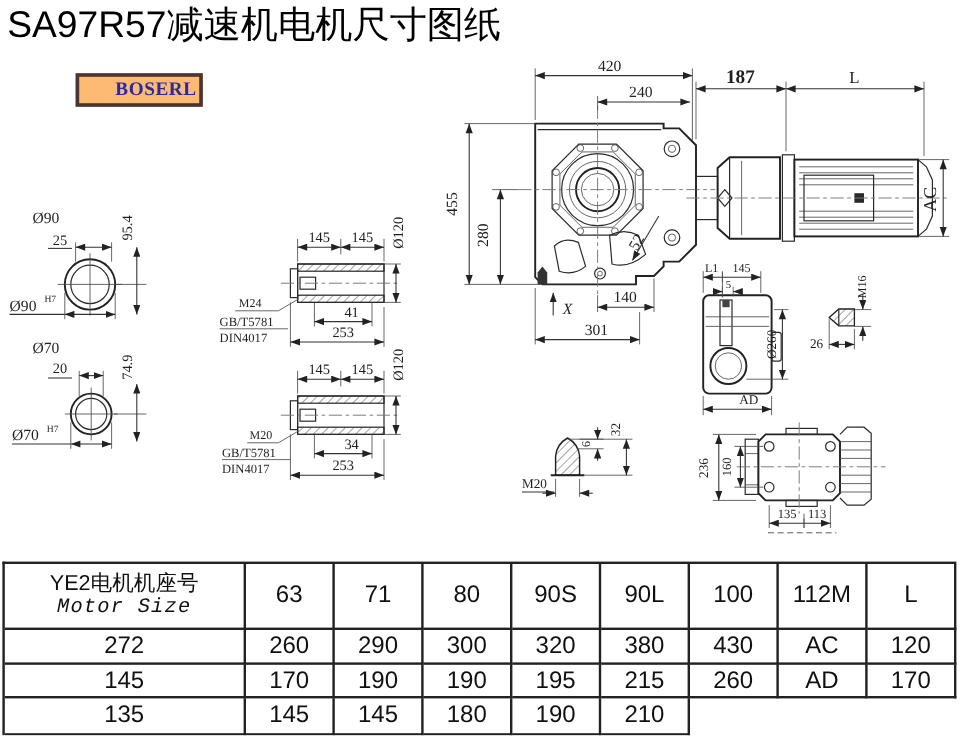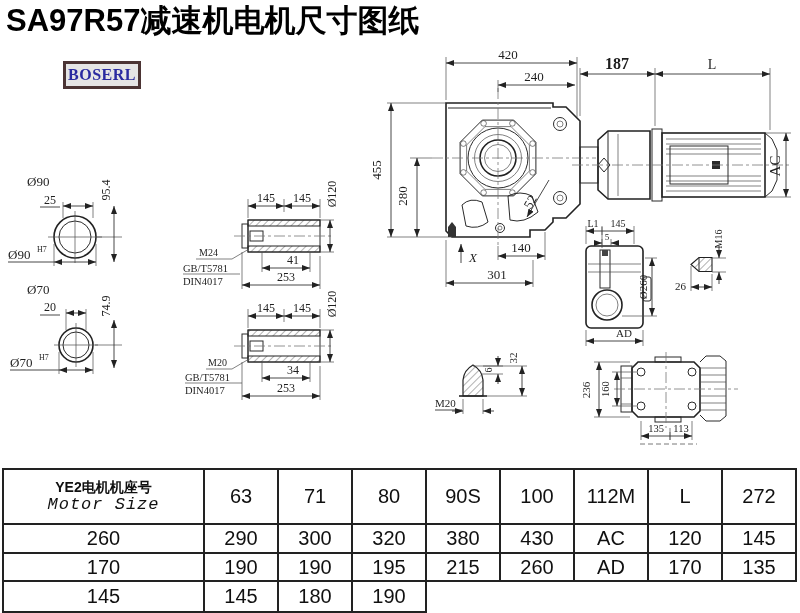--- a/index.html
+++ b/index.html
@@ -1,41 +1,41 @@
 <!DOCTYPE html>
 <html><head>
 <meta charset="utf-8">
 <style>
   html,body{margin:0;padding:0;background:#fff;}
   #stage{position:relative;width:800px;height:613px;background:#ffffff;overflow:hidden;
          font-family:"Liberation Sans",sans-serif;}
-  #title{position:absolute;left:6px;top:0px;font-size:31px;font-weight:bold;color:#000;
+  #title{position:absolute;left:6px;top:0px;font-size:31px;font-weight:normal;color:#000;
          letter-spacing:0px;white-space:nowrap;}
   #logo{position:absolute;left:63px;top:61px;width:72px;height:22px;border:3px solid #4b3434;
-        background:#e5e5e5;display:flex;align-items:center;justify-content:center;
+        background:#fdba74;display:flex;align-items:center;justify-content:center;
         font-family:"Liberation Serif",serif;font-weight:bold;font-size:16px;color:#2a2aa0;
-        letter-spacing:0.5px;}
+        letter-spacing:0.5px;padding-left:28px;}
   svg{position:absolute;left:0;top:0;}
   svg text{font-family:"Liberation Serif",serif;fill:#1f1f1f;}
   .ln{stroke:#2a2a2a;stroke-width:1;fill:none;}
   .lw{stroke:#222;stroke-width:1.6;fill:none;}
   .th{stroke:#4a4a4a;stroke-width:0.7;fill:none;}
   .dim{stroke:#333;stroke-width:0.9;fill:none;}
   .cl{stroke:#777;stroke-width:0.8;fill:none;stroke-dasharray:11 3 3 3;}
   .hid{stroke:#555;stroke-width:0.8;fill:none;stroke-dasharray:5 3;}
   
   #mtable{position:absolute;left:2px;top:468px;width:793px;height:143px;
           display:grid;grid-template-columns:201px repeat(8,1fr);
           grid-template-rows:55px 29px 28px 31px;
           border-top:2px solid #222;border-left:2px solid #222;background:#fff;}
   #mtable .c{border-right:2px solid #222;border-bottom:2px solid #222;
              display:flex;align-items:center;justify-content:center;
              font-size:20px;color:#101010;}
   #mtable .hd{flex-direction:column;line-height:1.15;}
-  #mtable .cn{font-size:14px;font-weight:bold;}
+  #mtable .cn{font-size:18px;}
   #mtable .en{font-family:"Liberation Mono",monospace;font-size:17px;letter-spacing:1px;font-style:italic;}
 </style>
 </head>
 <body>
 
 <div id="stage">
   <div id="title">SA97R57减速机电机尺寸图纸</div>
   <div id="logo">BOSERL</div>
 
   <svg width="800" height="466" viewBox="0 0 800 466">
@@ -367,20 +367,23 @@
       <div class="c">
         <div>71</div>
       </div>
       <div class="c">
         <div>80</div>
       </div>
       <div class="c">
         <div>90S</div>
       </div>
       <div class="c">
+        <div>90L</div>
+      </div>
+      <div class="c">
         <div>100</div>
       </div>
       <div class="c">
         <div>112M</div>
       </div>
       <div class="c">
         <div>L</div>
       </div>
       <div class="c">
         <div>272</div>
@@ -443,15 +446,18 @@
         <div>145</div>
       </div>
       <div class="c">
         <div>145</div>
       </div>
       <div class="c">
         <div>180</div>
       </div>
       <div class="c">
         <div>190</div>
+      </div>
+      <div class="c">
+        <div>210</div>
       </div>
     </div>
 </div>
 
 </body></html>

